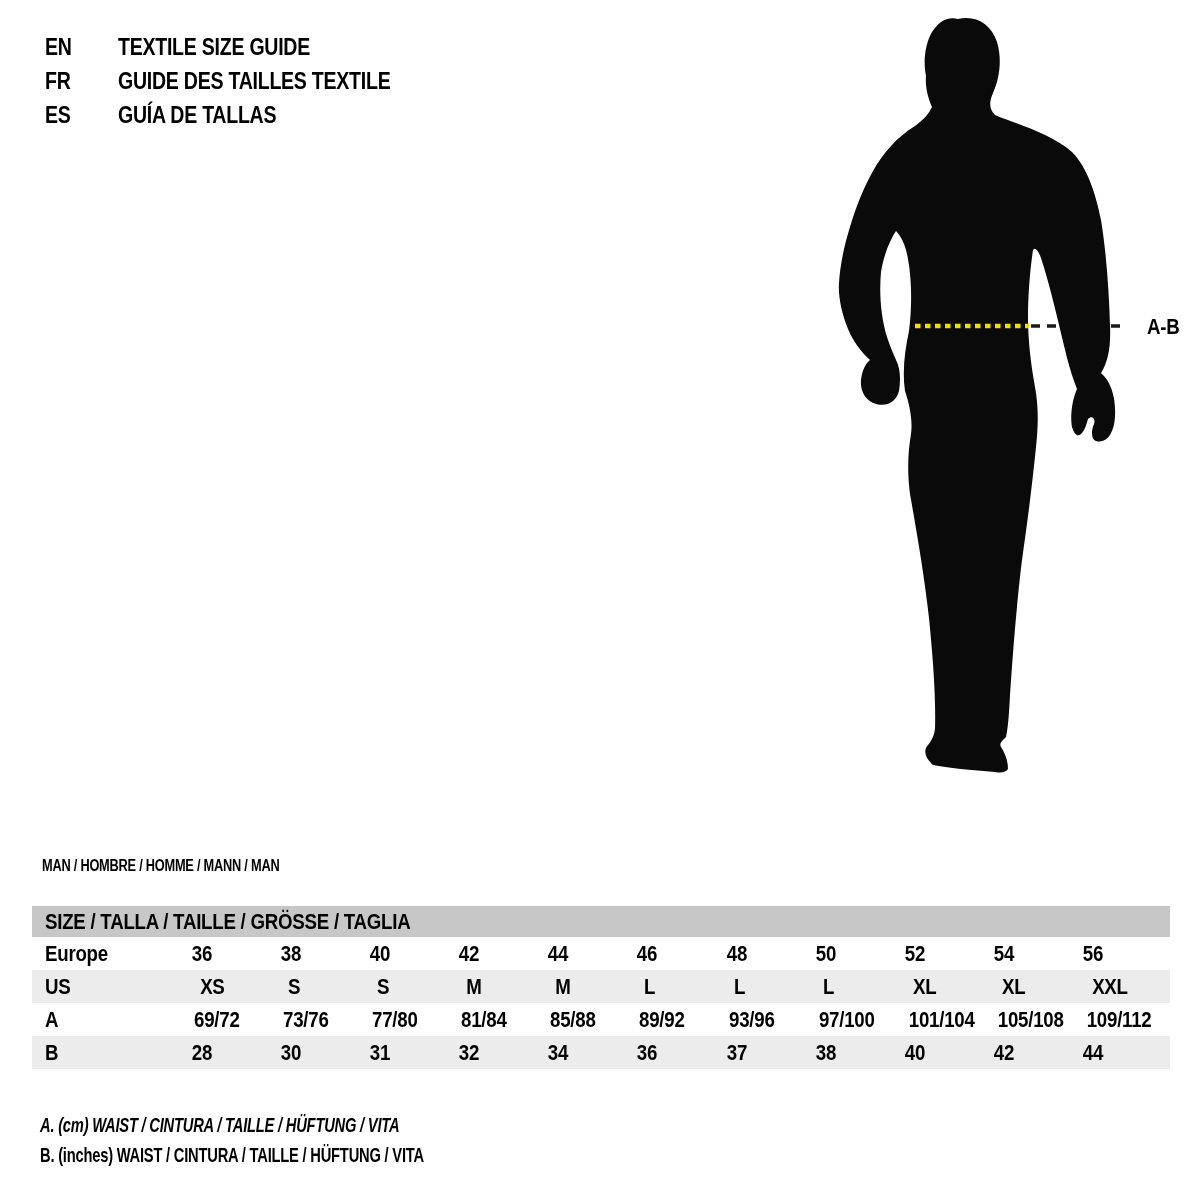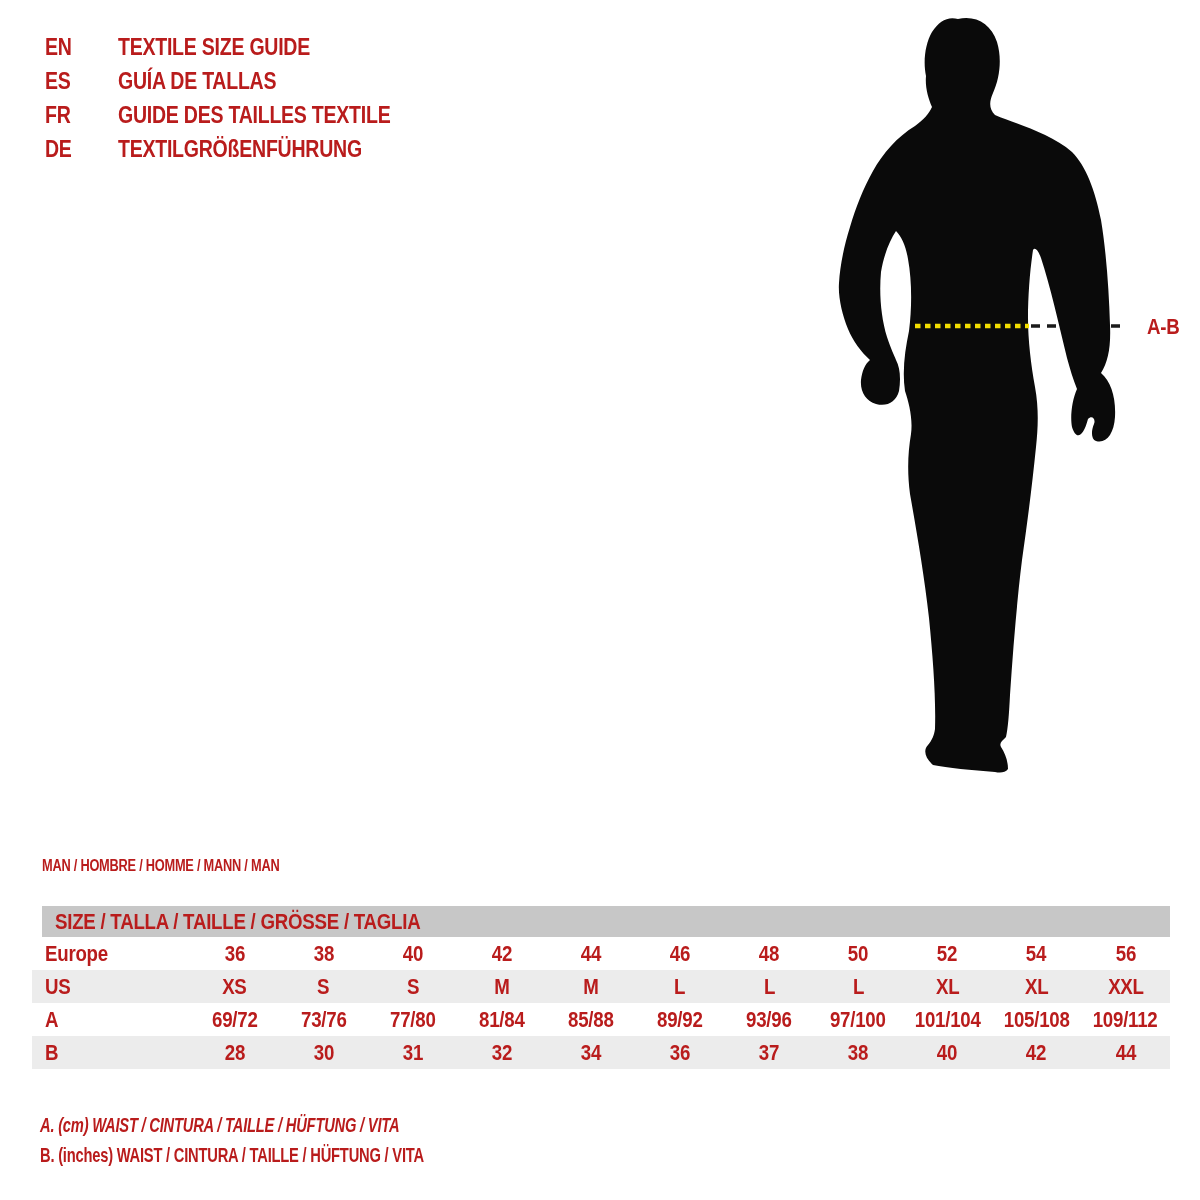--- a/index.html
+++ b/index.html
@@ -1,18 +1,18 @@
 <!DOCTYPE html>
 <html><head>
 <meta charset="utf-8">
 <style>
   html,body { margin:0; padding:0; background:#fff; }
   .page {
     position:relative; width:1200px; height:1200px; background:#ffffff;
-    font-family:"Liberation Sans", sans-serif; color:#b91c1c; overflow:hidden;
+    font-family:"Liberation Sans", sans-serif; color:#000000; overflow:hidden;
   }
   .abs { position:absolute; }
 
   
   .cond   { display:inline-block; white-space:nowrap; font-weight:700;
             transform:scaleX(.85); transform-origin:0 50%; letter-spacing:-.3px; }
   .cond-c { display:inline-block; white-space:nowrap; font-weight:700;
             transform:scaleX(.85); transform-origin:50% 50%; letter-spacing:-.3px; }
   .wide   { transform:scaleX(.72); }
   .note   { transform:scaleX(.70); }
@@ -28,47 +28,43 @@
   .figure-svg { left:0; top:0; width:1200px; height:1200px; pointer-events:none; }
   .measure-label { left:1147px; top:314px; font-size:22px; height:26px; line-height:26px; }
 
   
   .gender-title { left:42px; top:853px; font-size:16px; height:26px; line-height:26px; }
 
   .size-table { left:32px; top:906px; width:1138px; font-size:22px; }
   .size-table .hdr { height:31px; display:flex; align-items:center; padding-left:13px; }
   .t-row  { display:flex; height:33px; align-items:center;text-decoration:underline; }
   .t-label{ width:158px; padding-left:13px; box-sizing:border-box; }
-  .t-cell { flex:1; text-align:center; }
+  .t-cell { flex:1; }
 
   .footnote { left:40px; font-size:21px; height:26px; line-height:26px; }
   .fn-a { top:1112px;font-style:italic; }
   .fn-b { top:1142px;text-align:center; }
 </style>
 </head>
 <body>
 
 <div class="page">
 
   <div class="abs lang-block">
       <div class="lang-row">
         <span class="code"><span class="cond">EN</span></span>
         <span class="cond">TEXTILE SIZE GUIDE</span>
       </div>
       <div class="lang-row">
-        <span class="code"><span class="cond">ES</span></span>
-        <span class="cond">GUÍA DE TALLAS</span>
-      </div>
-      <div class="lang-row">
         <span class="code"><span class="cond">FR</span></span>
         <span class="cond">GUIDE DES TAILLES TEXTILE</span>
       </div>
       <div class="lang-row">
-        <span class="code"><span class="cond">DE</span></span>
-        <span class="cond">TEXTILGRÖßENFÜHRUNG</span>
+        <span class="code"><span class="cond">ES</span></span>
+        <span class="cond">GUÍA DE TALLAS</span>
       </div>
     </div>
 
 
   <svg class="abs figure-svg" viewBox="0 0 1200 1200" xmlns="http://www.w3.org/2000/svg">
     <line x1="1031" y1="326" x2="1121" y2="326" stroke="#1a1a1a" stroke-width="3.5" stroke-dasharray="9 7"></line>
     <path fill="#0a0a0a" d="M 958 19
          C 976 15 991 24 997 42 C 1002 58 1000 78 993 93 C 989 102 989 109 995 115
          C 1016 124 1050 133 1072 152 C 1086 166 1095 190 1101 220 C 1106 250 1109 290 1110 325
          C 1111 347 1108 362 1101 373 C 1111 382 1116 397 1115 417 C 1114 434 1106 444 1096 441
@@ -91,39 +87,39 @@
 
   <div class="abs measure-label">
     <span class="cond">A-B</span>
   </div>
 
   <div class="abs gender-title">
     <span class="cond" style="transform:scaleX(.8)">MAN / HOMBRE / HOMME / MANN / MAN</span>
   </div>
 
   <div class="abs size-table">
-    <div class="hdr" style="background: rgb(199, 199, 199); margin-left: 10px;">
+    <div class="hdr" style="background: rgb(199, 199, 199);">
       <span class="cond">SIZE / TALLA / TAILLE / GRÖSSE / TAGLIA</span>
     </div>
     <div>
         <div class="t-row">
           <span class="t-label"><span class="cond">Europe</span></span>
           <span class="t-cell"><span class="cond-c">36</span></span>
           <span class="t-cell"><span class="cond-c">38</span></span>
           <span class="t-cell"><span class="cond-c">40</span></span>
           <span class="t-cell"><span class="cond-c">42</span></span>
           <span class="t-cell"><span class="cond-c">44</span></span>
           <span class="t-cell"><span class="cond-c">46</span></span>
           <span class="t-cell"><span class="cond-c">48</span></span>
           <span class="t-cell"><span class="cond-c">50</span></span>
           <span class="t-cell"><span class="cond-c">52</span></span>
           <span class="t-cell"><span class="cond-c">54</span></span>
           <span class="t-cell"><span class="cond-c">56</span></span>
         </div>
-        <div class="t-row alt" style="background: rgb(236, 236, 236);">
+        <div class="t-row alt" style="background: rgb(236, 236, 236); gap: 8px;">
           <span class="t-label"><span class="cond">US</span></span>
           <span class="t-cell"><span class="cond-c">XS</span></span>
           <span class="t-cell"><span class="cond-c">S</span></span>
           <span class="t-cell"><span class="cond-c">S</span></span>
           <span class="t-cell"><span class="cond-c">M</span></span>
           <span class="t-cell"><span class="cond-c">M</span></span>
           <span class="t-cell"><span class="cond-c">L</span></span>
           <span class="t-cell"><span class="cond-c">L</span></span>
           <span class="t-cell"><span class="cond-c">L</span></span>
           <span class="t-cell"><span class="cond-c">XL</span></span>

